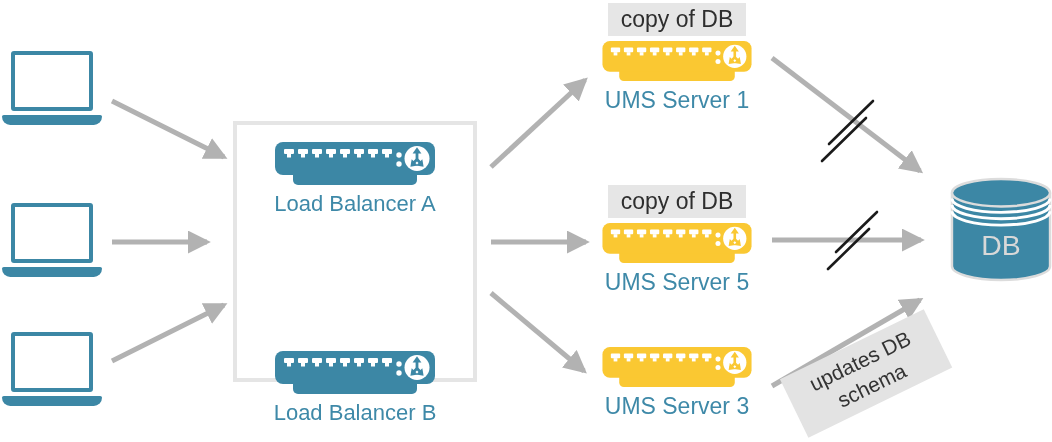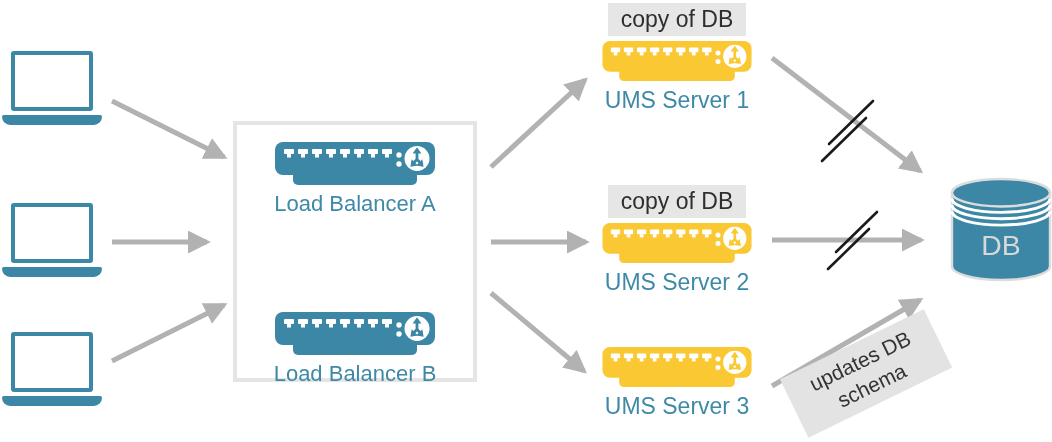--- a/index.html
+++ b/index.html
@@ -20,21 +20,21 @@
   
   .laptop{position:absolute;width:100px;}
   .laptop .screen{box-sizing:border-box;width:82px;height:60px;margin:0 auto;
     border:4px solid var(--teal);border-radius:3px;background:#fff;}
   .laptop .base{width:100px;height:10px;margin-top:4px;background:var(--teal);
     border-radius:2px 2px 9px 9px;}
 
   
   .lb-box{position:absolute;left:233px;top:121px;width:236px;height:253px;
     border:4px solid var(--box-border);background:#fff;
-    display:flex;flex-direction:column;align-items:center;}
+    display:flex;flex-direction:column;align-items:center;gap:39px;}
   .node{display:flex;flex-direction:column;align-items:center;}
   .lb-box .node:first-child{margin-top:17px;}
   .lb-box .node + .node{margin-top:95px;}
   .node-label{color:var(--teal-text);font-size:22px;margin-top:5px;white-space:nowrap;}
 
   
   .ums{position:absolute;width:156px;display:flex;flex-direction:column;align-items:center;}
   .badge{background:var(--badge-bg);color:var(--badge-text);font-size:23px;
     padding:3px 13px;margin-bottom:5px;white-space:nowrap;}
   .ums .node-label{font-size:23px;}
@@ -149,21 +149,21 @@
         <use href="#srv-shape"></use>
       </svg>
     <div class="node-label">UMS Server 1</div>
   </div>
 
   <div class="ums" style="left:599px;top:185px">
     <div class="badge">copy of DB</div>
     <svg class="srv srv-yellow" width="150" height="41" viewBox="0 0 160 44">
         <use href="#srv-shape"></use>
       </svg>
-    <div class="node-label">UMS Server 2</div>
+    <div class="node-label">UMS Server 5</div>
   </div>
 
   <div class="ums" style="left:599px;top:347px">
     <svg class="srv srv-yellow" width="150" height="41" viewBox="0 0 160 44">
         <use href="#srv-shape"></use>
       </svg>
     <div class="node-label">UMS Server 3</div>
   </div>
 
   <svg class="db-node" width="102" height="108" viewBox="0 0 104 110">

